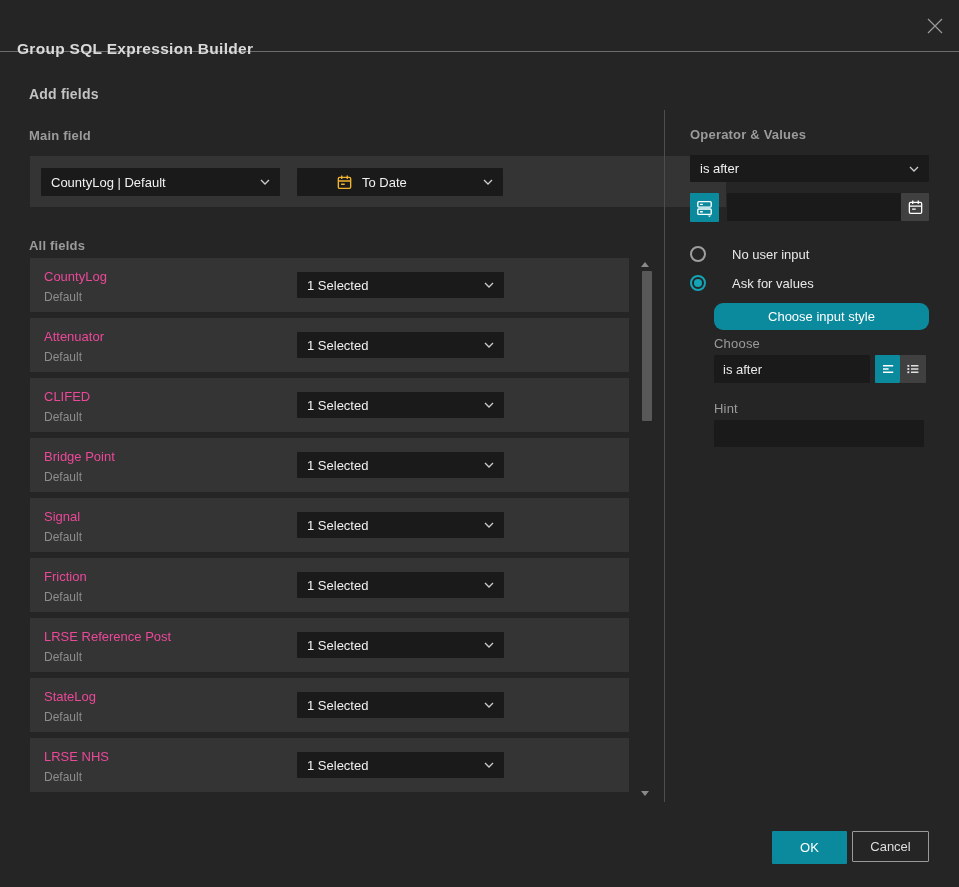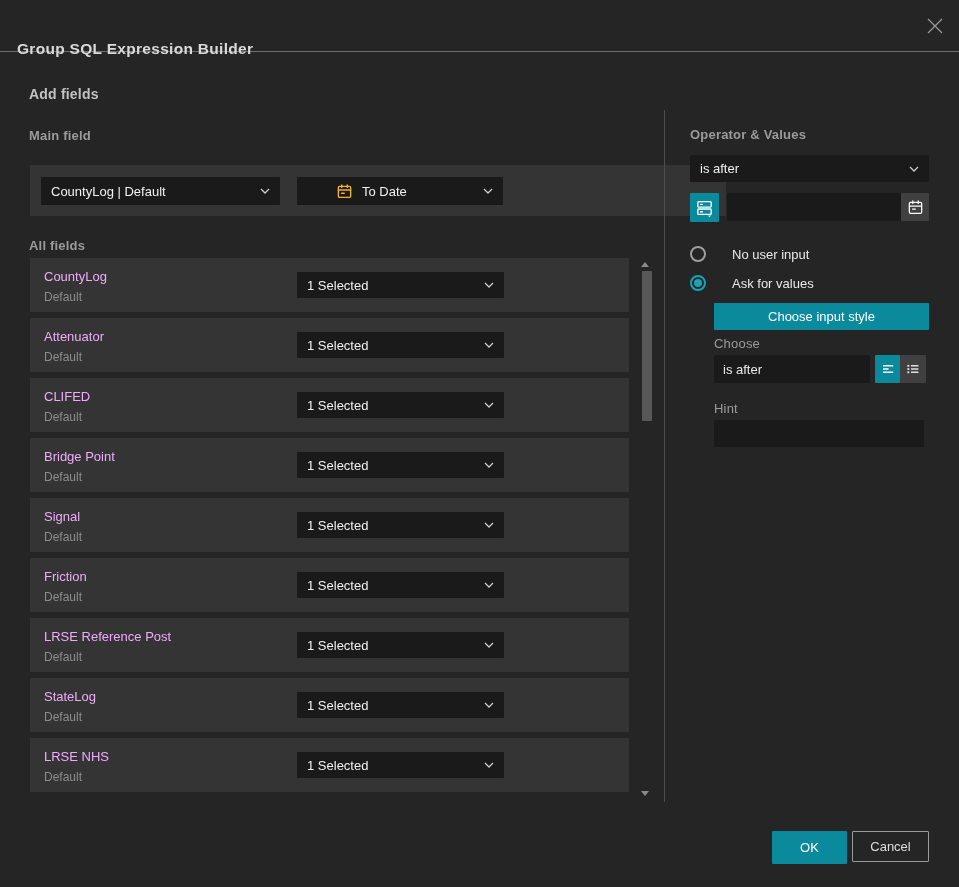--- a/index.html
+++ b/index.html
@@ -32,21 +32,21 @@
     position:absolute; background:#1a1a1a; display:flex; align-items:center;
     font-size:13px; color:#f1f1f1; cursor:pointer; border-radius:1px;
   }
   .dropdown .dd-text{ padding-left:10px; flex:1 1 auto; white-space:nowrap; overflow:hidden; }
   .dropdown .chev{ flex:0 0 auto; margin-right:10px; }
 
   .fields-list{ position:absolute; left:30px; top:258px; width:599px; }
   .field-row{
     position:relative; height:54px; margin-bottom:6px; background:#343434;
   }
-  .row-name{ position:absolute; left:14px; top:11px; font-size:13px; color:#f0abfc; }
+  .row-name{ position:absolute; left:14px; top:11px; font-size:13px; color:#ec4899; }
   .row-sub{ position:absolute; left:14px; top:32px; font-size:12px; color:#8d8d8d; }
   .row-select{ left:267px; top:14px; width:207px; height:26px; }
 
   .scrollbar{ position:absolute; left:637px; top:258px; width:16px; height:542px; }
   .scroll-up{
     position:absolute; left:4px; top:4px; width:0; height:0;
     border-left:4px solid transparent; border-right:4px solid transparent;
     border-bottom:5px solid #8a8a8a;
   }
   .scroll-down{
@@ -108,21 +108,21 @@
     <svg width="20" height="20" viewBox="0 0 20 20">
       <path d="M3 3 L17 17 M17 3 L3 17" stroke="#9a9a9a" stroke-width="1.2" fill="none"></path>
     </svg>
   </div>
 </div>
 
 <div class="heading-strong" style="left:29px; top:86px;">Add fields</div>
 
 <div class="section-heading" style="left:29px; top:128px;">Main field</div>
 
-<div class="panel-box" style="left:30px; top:165px; width:696px; height:51px;">
+<div class="panel-box" style="left:30px; top:156px; width:696px; height:51px;">
   <div class="dropdown" style="left:11px; top:12px; width:239px; height:28px;">
     <span class="dd-text">CountyLog | Default</span>
     <svg class="chev" width="10" height="6" viewBox="0 0 10 6">
         <path d="M1 1 L5 5 L9 1" stroke="#cccccc" stroke-width="1.3" fill="none"></path>
       </svg>
   </div>
   <div class="dropdown" style="left:267px; top:12px; width:206px; height:28px;padding-left:31px;">
     <svg style="flex:0 0 auto; margin-left:8px;" width="17" height="17" viewBox="0 0 16 16">
       <rect x="2.2" y="3.2" width="11.6" height="10.3" rx="1.2" stroke="#f0b32e" stroke-width="1.3" fill="none"></rect>
       <path d="M5.4 1.4 V4.6 M10.6 1.4 V4.6 M2.4 6.6 H13.6 M4.8 9.6 H8.2" stroke="#f0b32e" stroke-width="1.3" fill="none"></path>
@@ -275,21 +275,21 @@
 <div class="radio-row" style="left:690px; top:246px;">
   <span class="radio-circle"></span>
   <span>No user input</span>
 </div>
 
 <div class="radio-row" style="left:690px; top:275px;">
   <span class="radio-circle selected"></span>
   <span>Ask for values</span>
 </div>
 
-<button class="primary-btn" style="left:714px; top:303px; width:215px; height:27px;">Choose input style</button>
+<button class="primary-btn" style="left:714px; top:303px; width:215px; height:27px;border-radius:9px;">Choose input style</button>
 
 <div class="section-heading" style="left:714px; top:336px; font-weight:400;">Choose</div>
 
 <input class="text-input" style="left: 714px; top: 355px; width: 156px; height: 28px;" value="is after">
 
 <button class="icon-btn teal" style="left:875px; top:355px; width:25px; height:28px;">
   <svg width="16" height="16" viewBox="0 0 16 16">
     <path d="M3 4.8 H13.2 M3 8 H8.6 M3 11.2 H13.2" stroke="#ffffff" stroke-width="1.5"></path>
   </svg>
 </button>

